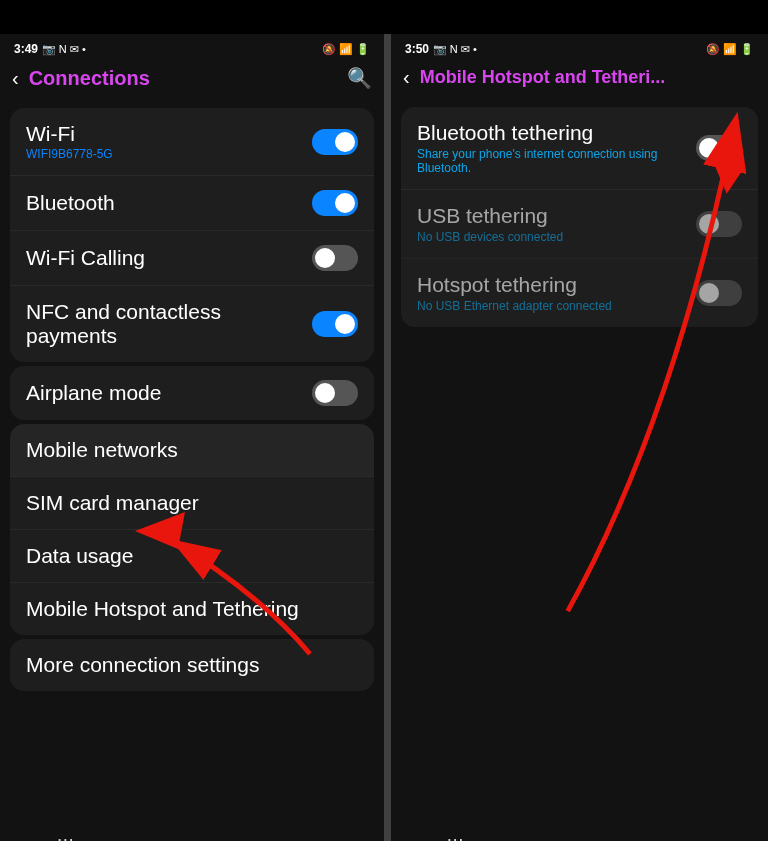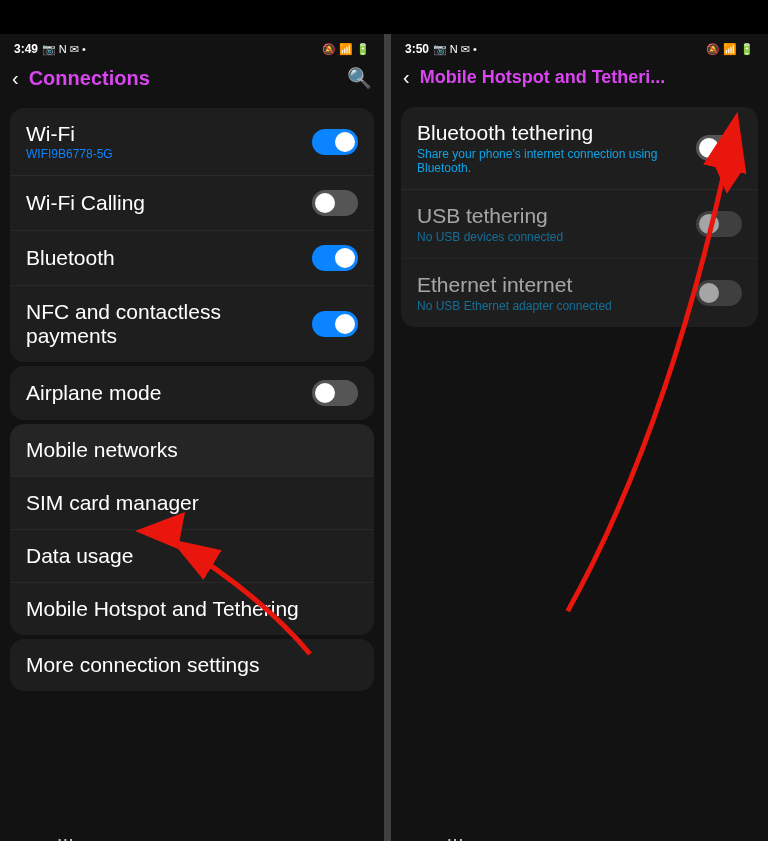--- a/index.html
+++ b/index.html
@@ -174,29 +174,29 @@
     <div class="card">
       <div class="setting-item">
         <div class="setting-text">
           <div class="setting-label">Wi-Fi</div>
           <div class="setting-sublabel">WIFI9B6778-5G</div>
         </div>
         <div class="toggle on"></div>
       </div>
       <div class="setting-item">
         <div class="setting-text">
+          <div class="setting-label">Bluetooth</div>
+        </div>
+        <div class="toggle on"></div>
+      </div>
+      <div class="setting-item">
+        <div class="setting-text">
           <div class="setting-label">Wi-Fi Calling</div>
         </div>
         <div class="toggle off"></div>
-      </div>
-      <div class="setting-item">
-        <div class="setting-text">
-          <div class="setting-label">Bluetooth</div>
-        </div>
-        <div class="toggle on"></div>
       </div>
       <div class="setting-item">
         <div class="setting-text">
           <div class="setting-label">NFC and contactless payments</div>
         </div>
         <div class="toggle on"></div>
       </div>
     </div>
 
     <div class="card">
@@ -293,21 +293,21 @@
       <div class="setting-item" style="opacity:0.6;">
         <div class="setting-text">
           <div class="setting-label">USB tethering</div>
           <div class="setting-desc">No USB devices connected</div>
         </div>
         <div class="toggle off"></div>
       </div>
 
       <div class="setting-item" style="opacity:0.6; border-bottom:none;">
         <div class="setting-text">
-          <div class="setting-label">Ethernet internet</div>
+          <div class="setting-label">Hotspot tethering</div>
           <div class="setting-desc">No USB Ethernet adapter connected</div>
         </div>
         <div class="toggle off"></div>
       </div>
 
     </div>
   </div>
 
   <div class="nav-bar">
     <span class="nav-icon">|||</span>

